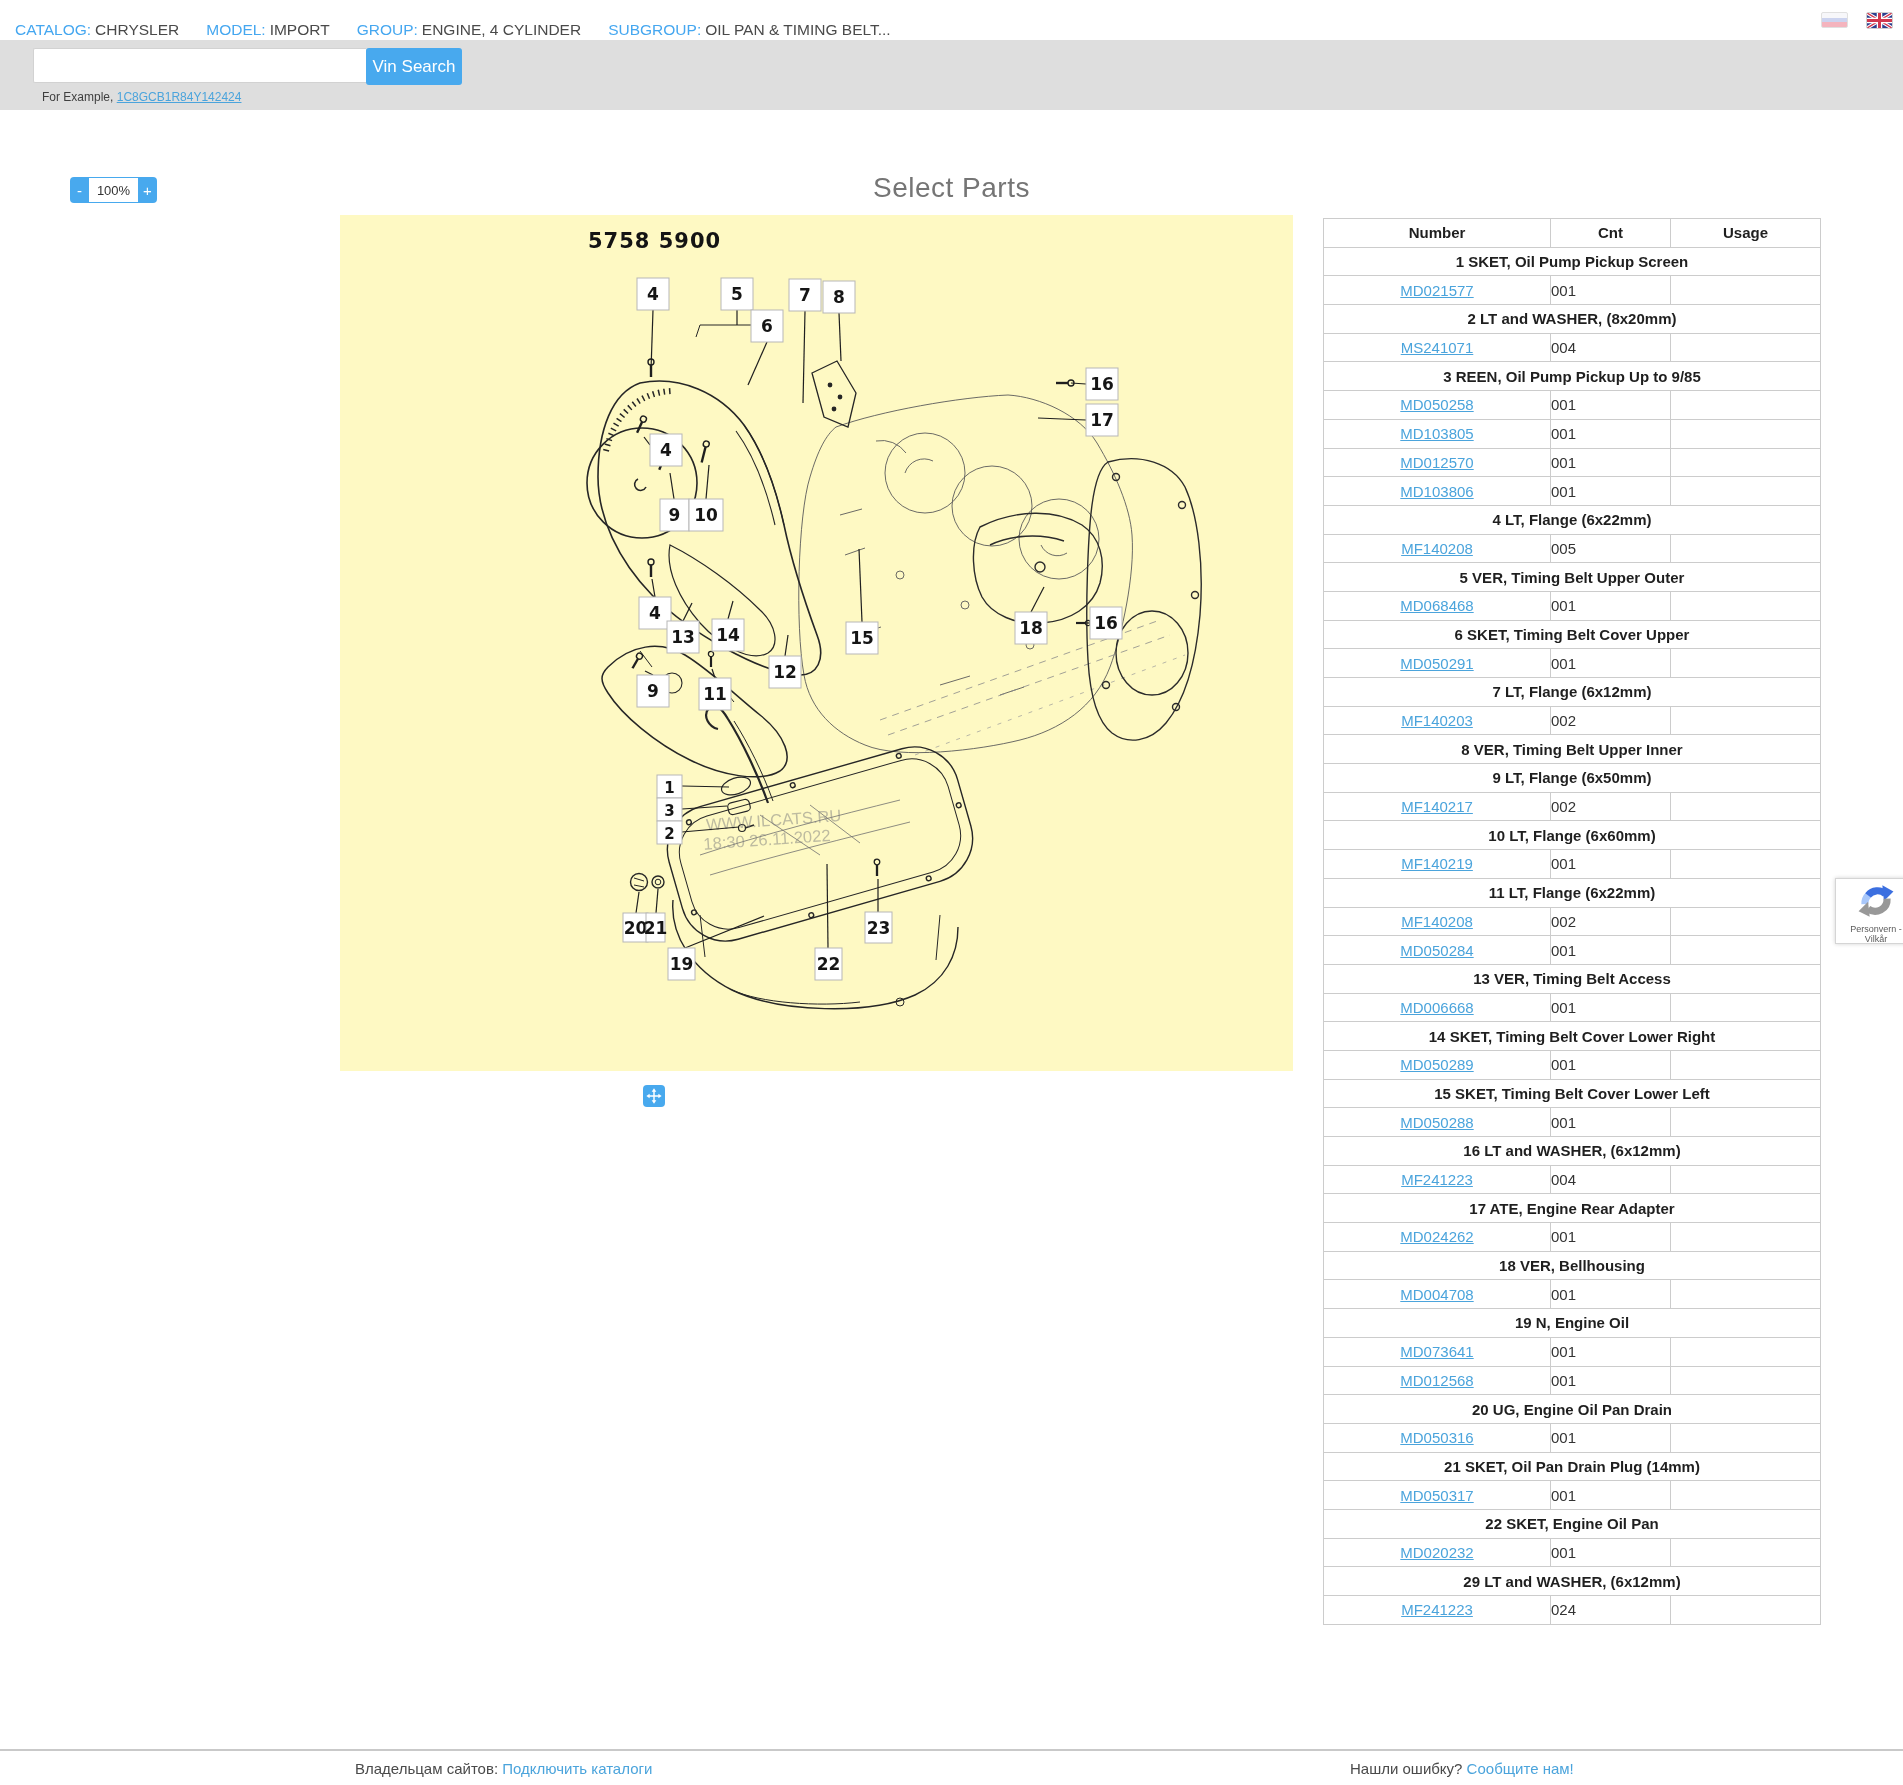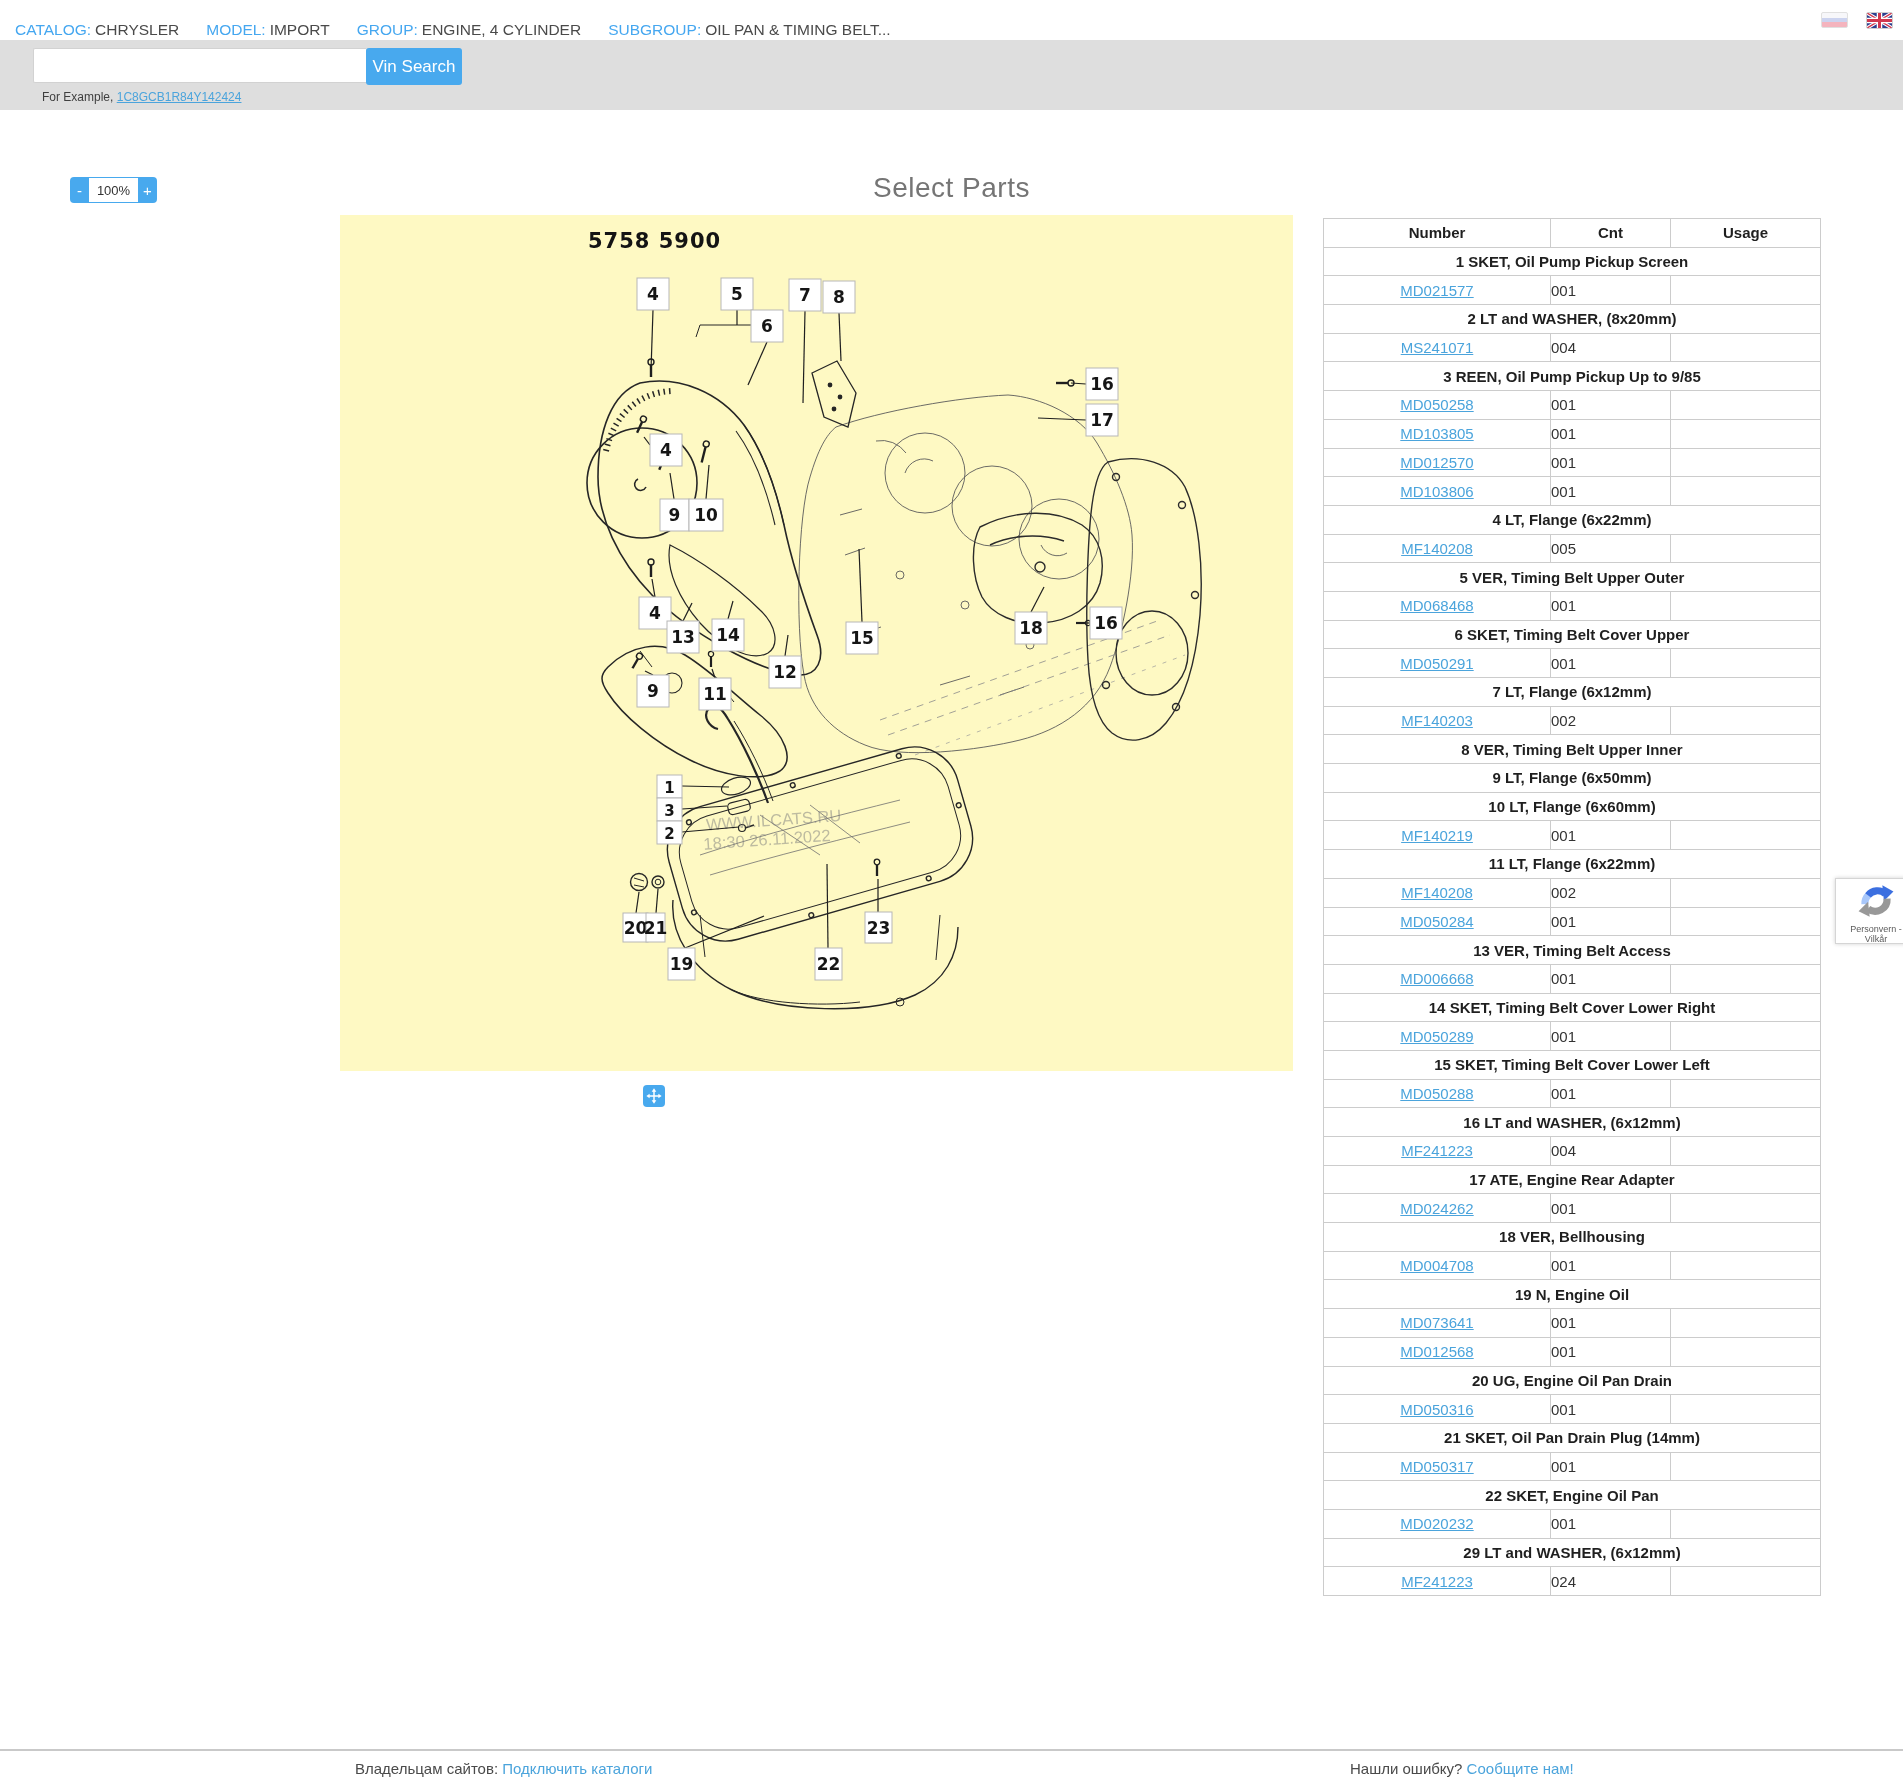--- a/index.html
+++ b/index.html
@@ -425,20 +425,25 @@
         <td class="cnt-cell">002</td>
         <td></td>
       </tr>
       <tr>
         <td colspan="3" class="group-cell">8 VER, Timing Belt Upper Inner</td>
       </tr>
       <tr>
         <td colspan="3" class="group-cell">9 LT, Flange (6x50mm)</td>
       </tr>
       <tr>
+        <td class="num-cell"><a>MF140217</a></td>
+        <td class="cnt-cell">002</td>
+        <td></td>
+      </tr>
+      <tr>
         <td colspan="3" class="group-cell">10 LT, Flange (6x60mm)</td>
       </tr>
       <tr>
         <td class="num-cell"><a>MF140219</a></td>
         <td class="cnt-cell">001</td>
         <td></td>
       </tr>
       <tr>
         <td colspan="3" class="group-cell">11 LT, Flange (6x22mm)</td>
       </tr>

